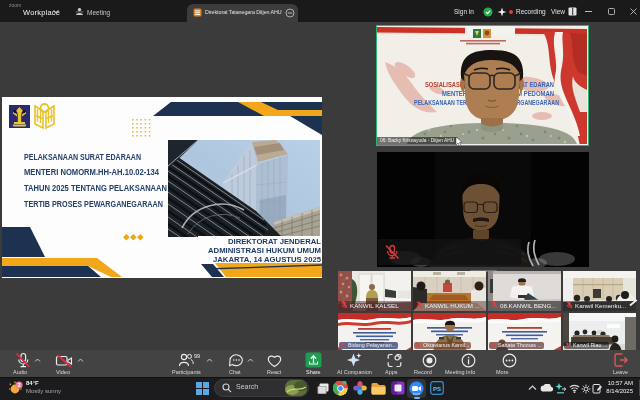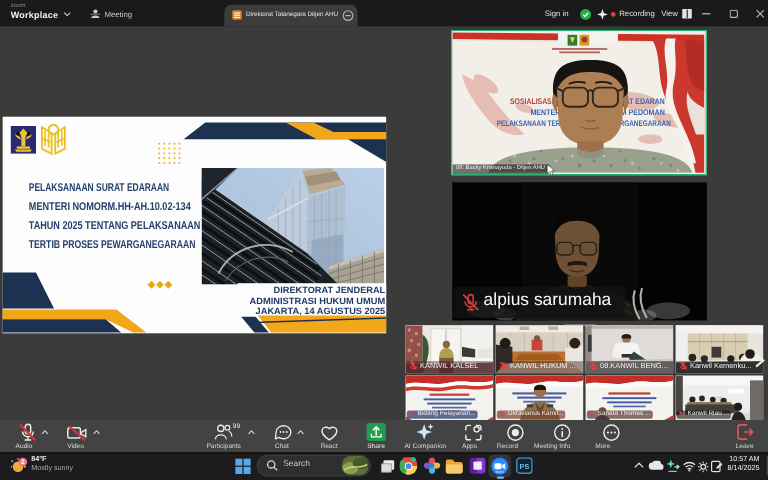--- a/index.html
+++ b/index.html
@@ -3,21 +3,21 @@
 html,body{margin:0;padding:0;background:#000;}
 #root{position:relative;width:640px;height:400px;overflow:hidden;background:#3b3b3b;font-family:"Liberation Sans",sans-serif;}
 .abs{position:absolute;}
 .lbl{position:absolute;color:#d8d8d8;font-size:5.5px;white-space:nowrap;}
 .nlab{position:absolute;background:rgba(10,10,10,0.55);color:#f0f0f0;white-space:nowrap;overflow:hidden;}
 </style></head><body>
 <div id="root">
 
 <div class="abs" style="left:0;top:0;width:640px;height:22px;background:#1a1a1a;"></div>
 <div class="abs" style="left:9px;top:2px;color:#8f8f8f;font-size:5px;">zoom</div>
-<div class="abs" style="left:9px;top:7.5px;color:#f2f2f2;font-size:7.5px;font-weight:bold;letter-spacing:.2px;">Workplace</div>
+<div class="abs" style="left:23px;top:7.5px;color:#f2f2f2;font-size:7.5px;font-weight:normal;letter-spacing:.2px;">Workplace</div>
 <svg class="abs" style="left:52px;top:9px;" width="8" height="6">
       <path d="M1.5 1.5 L4 4 L6.5 1.5" stroke="#bdbdbd" stroke-width="1.1" fill="none"></path>
     </svg>
 <svg class="abs" style="left:75px;top:7px;" width="9" height="9">
       <circle cx="4.5" cy="2.6" r="1.7" fill="#cfcfcf"></circle>
       <path d="M1 8 C1 5.2 8 5.2 8 8 Z" fill="#cfcfcf"></path>
       <rect x="0.6" y="4.4" width="7.8" height="1" fill="#cfcfcf" opacity=".5"></rect>
     </svg>
 <div class="abs" style="left:87px;top:8.5px;color:#c9c9c9;font-size:6.5px;">Meeting</div>
 <div class="abs" style="left:187px;top:4px;width:111px;height:18px;background:#3c3c3c;border-radius:6px 6px 0 0;"></div>
@@ -314,21 +314,20 @@
 </g>
 <path d="M152,90 C149,99 152,107 156,114 M158,88 C155,97 158,106 162,113" stroke="#f0f0f0" stroke-width="1.7" fill="none" opacity="0.95"></path>
 <rect width="212" height="115" fill="#000" opacity="0.22"></rect>
 </svg>
 <div class="nlab" style="left:1px;top:87px;width:143px;height:26px;background:rgba(18,18,18,0.82);"></div>
 <svg style="position:absolute;left:7px;top:92px;" width="16" height="16">
 <rect x="6" y="1.5" width="4.4" height="7.5" rx="2.2" stroke="#d43c3c" stroke-width="1.3" fill="none"></rect>
 <path d="M3.5 7 a4.7 4.7 0 0 0 9.4 0 M8.2 11.8 V14 M5.5 14 H11" stroke="#d43c3c" stroke-width="1.3" fill="none"></path>
 <path d="M2 1.5 L14.5 14.5" stroke="#d43c3c" stroke-width="1.6"></path>
 </svg>
-<div class="abs" style="left:26px;top:90px;color:#fafafa;font-size:14.5px;">alpius sarumaha</div>
 </div>
 
 <div class="abs" style="left:470px;top:269.5px;width:27px;height:2px;background:#8f8f8f;opacity:0.6;border-radius:1px;"></div>
 
 <div class="abs" style="left:338px;top:271px;width:73px;height:40px;overflow:hidden;background:#e8e6df;">
 <svg width="73" height="40" viewBox="0 0 73 40">
 <rect width="73" height="40" fill="#ece9e2"></rect>
 <rect x="0" y="0" width="14" height="40" fill="#93504a"></rect>
 <g fill="#c98b7e">
           <circle cx="3" cy="4" r="1.4"></circle>

